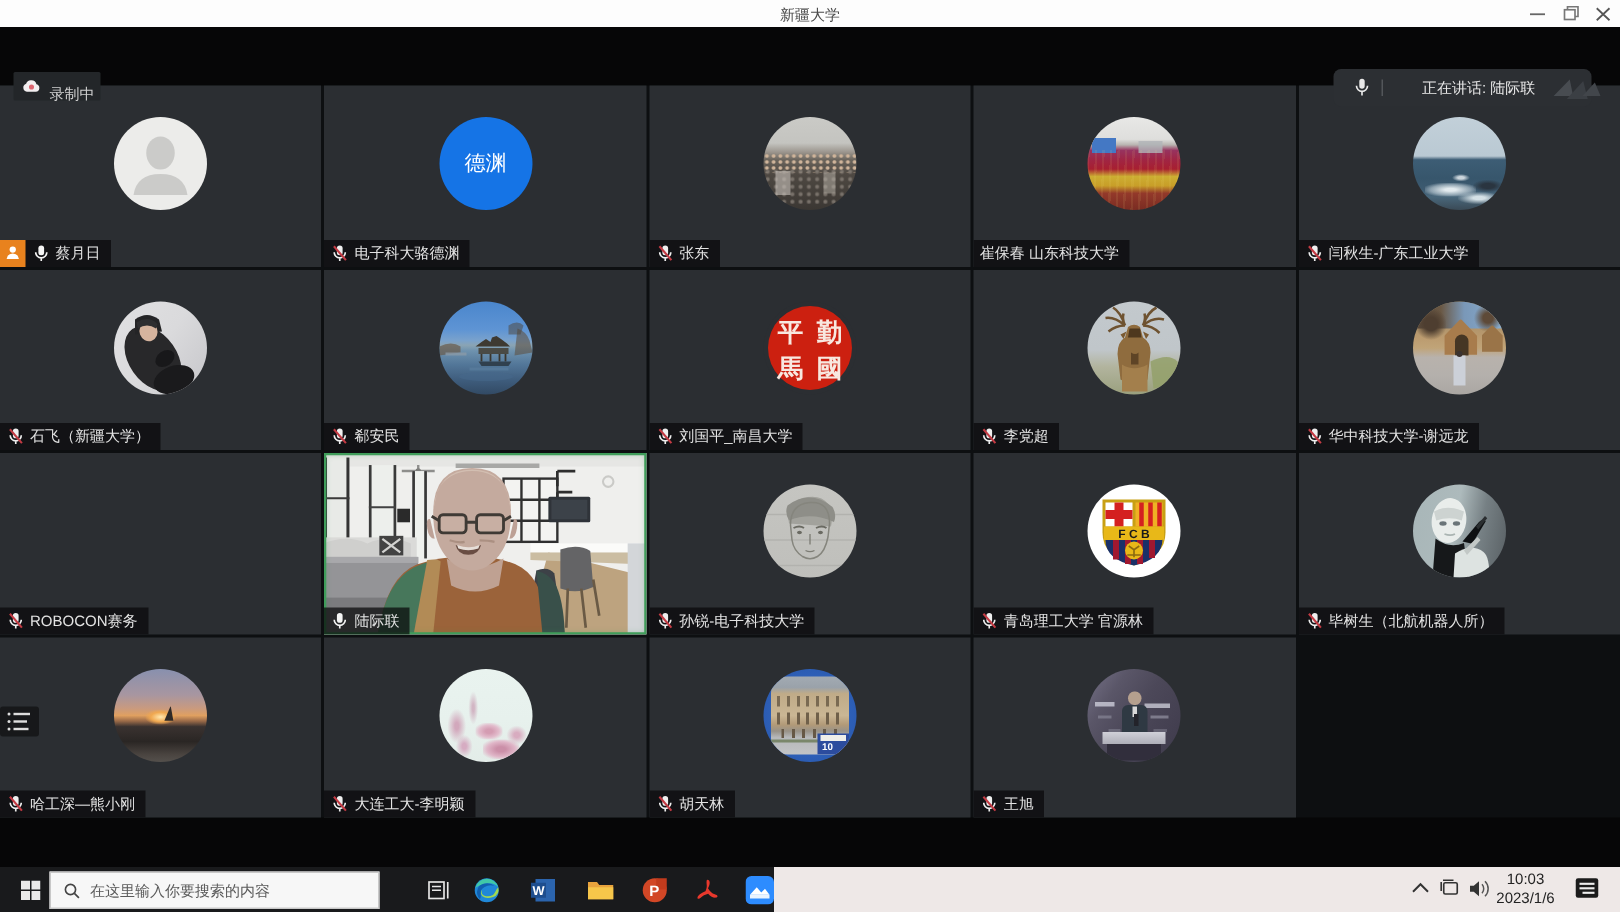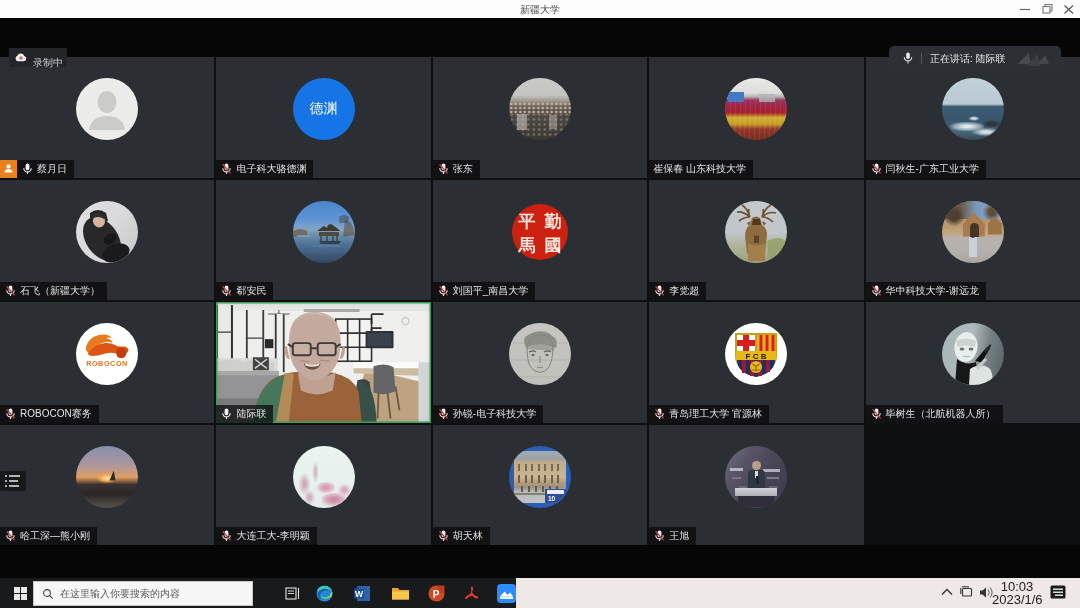--- a/index.html
+++ b/index.html
@@ -15,29 +15,29 @@
 #grid { position:absolute; left:0; top:57px; width:1080px; height:488px; display:grid; grid-template-columns:repeat(5,1fr); grid-template-rows:repeat(4,1fr); gap:2px; background:#0d0f11; }
 .cell { position:relative; background:#2b2e32; overflow:hidden; }
 .av { position:absolute; left:50%; top:21px; width:62px; height:62px; margin-left:-31px; border-radius:50%; overflow:hidden; }
 .label { position:absolute; left:0; bottom:0; height:18px; display:flex; align-items:center; background:rgba(8,9,10,0.72); color:#e3e3e3; font-size:10px; padding-right:7px; white-space:nowrap; }
 .label .mic { width:11px; height:12px; margin:0 4px 0 5px; flex:none; }
 .label.nomic { padding-left:4px; }
 
 #rec { position:absolute; left:9px; top:48px; width:58px; height:19px; background:#232629; display:flex; align-items:center; border-radius:1px; }
 #rec span { color:#cfcfcf; font-size:10px; margin-left:5px;margin-top:11px; }
 #speak { position:absolute; left:889px; top:46px; width:172px; height:25px; background:#2c2f33; border-radius:5px; display:flex; align-items:center; white-space:nowrap; }
-#speak .txt { color:#e8e8e8; font-size:10px; white-space:nowrap; }
+#speak .txt { color:#e8e8e8; font-size:10px; white-space:nowrap;margin-left:18px; }
 #listbox { position:absolute; left:0px; top:471px; width:26px; height:20px; background:#17181a; border-radius:2px; }
 
 #taskbar { position:absolute; left:0; top:578px; width:1080px; height:30px; background:#191a1c; }
 #tb-light { position:absolute; left:516px; top:0; width:564px; height:30px; background:#eee8e7; }
 #search { position:absolute; left:33px; top:3px; width:220px; height:25px; background:#f7f7f7; border:1px solid #c8c8c8; display:flex; align-items:center; }
 #search .ph { color:#5a5a5a; font-size:10px; margin-left:6px; }
 .tbicon { position:absolute; top:7px; width:17px; height:17px; }
-#clock { position:absolute; left:992px; top:2px; width:50px; text-align:center; color:#222; font-size:13px; line-height:13px; }
+#clock { position:absolute; left:992px; top:2px; width:50px; text-align:center; color:#222; font-size:10px; line-height:13px; }
 </style>
 </head>
 <body>
 <div id="app">
 
   <div id="titlebar">
     <div class="t">新疆大学</div>
     <div class="btns">
       <div class="b"><svg width="22" height="18">
             <line x1="6" y1="9.5" x2="16" y2="9.5" stroke="#666" stroke-width="1.2"></line>
@@ -228,26 +228,20 @@
           <svg class="mic" viewBox="0 0 11 12">
             <rect x="3.6" y="0.6" width="3.8" height="6.6" rx="1.9" fill="#efefef"></rect>
             <path d="M1.8 5.2 a3.7 3.7 0 0 0 7.4 0" fill="none" stroke="#efefef" stroke-width="1.1"></path>
             <line x1="5.5" y1="9.2" x2="5.5" y2="11" stroke="#efefef" stroke-width="1.1"></line>
             <line x1="1.6" y1="1.2" x2="9.6" y2="10.4" stroke="#c43b44" stroke-width="1.4"></line>
           </svg>
           <span>华中科技大学-谢远龙</span>
         </div>
       </div>
       <div class="cell">
-        <div class="av" style="background:#fff"><svg width="62" height="62" viewBox="0 0 62 62">
-            <path d="M10 24 q3 -10 13 -12 q9 -2 13 3 q-3 -1 -6 0 q5 1 7 5 q-4 -2 -8 -1 q-7 2 -11 7 q-3 4 -6 3 q-3 -1 -2 -5z" fill="#e87a1e"></path>
-            <path d="M12 30 q7 -9 17 -10 q6 -0.5 10 2 q3 2 7 1.5 q4 -0.5 6 2 q1.5 2.5 -1.5 4.5 q-4 2.5 -9 1 q-6 -2 -12 -0.5 q-8 2.5 -13 2.5 q-5 -0.5 -4.5 -3z" fill="#dd5514"></path>
-            <path d="M41 26 q5 -2.5 8 0.5 q2.5 3 0.5 6.5 q-2.5 3.5 -7 1.5 q-3.5 -2 -1.5 -8.5z" fill="#c23c0c"></path>
-            <text x="31" y="43" font-size="7.2" fill="#e8751a" text-anchor="middle" font-family="Liberation Sans" font-weight="bold" letter-spacing="0.6">ROBOCON</text>
-          </svg></div>
         <div class="label">
           <svg class="mic" viewBox="0 0 11 12">
             <rect x="3.6" y="0.6" width="3.8" height="6.6" rx="1.9" fill="#efefef"></rect>
             <path d="M1.8 5.2 a3.7 3.7 0 0 0 7.4 0" fill="none" stroke="#efefef" stroke-width="1.1"></path>
             <line x1="5.5" y1="9.2" x2="5.5" y2="11" stroke="#efefef" stroke-width="1.1"></line>
             <line x1="1.6" y1="1.2" x2="9.6" y2="10.4" stroke="#c43b44" stroke-width="1.4"></line>
           </svg>
           <span>ROBOCON赛务</span>
         </div>
       </div>

